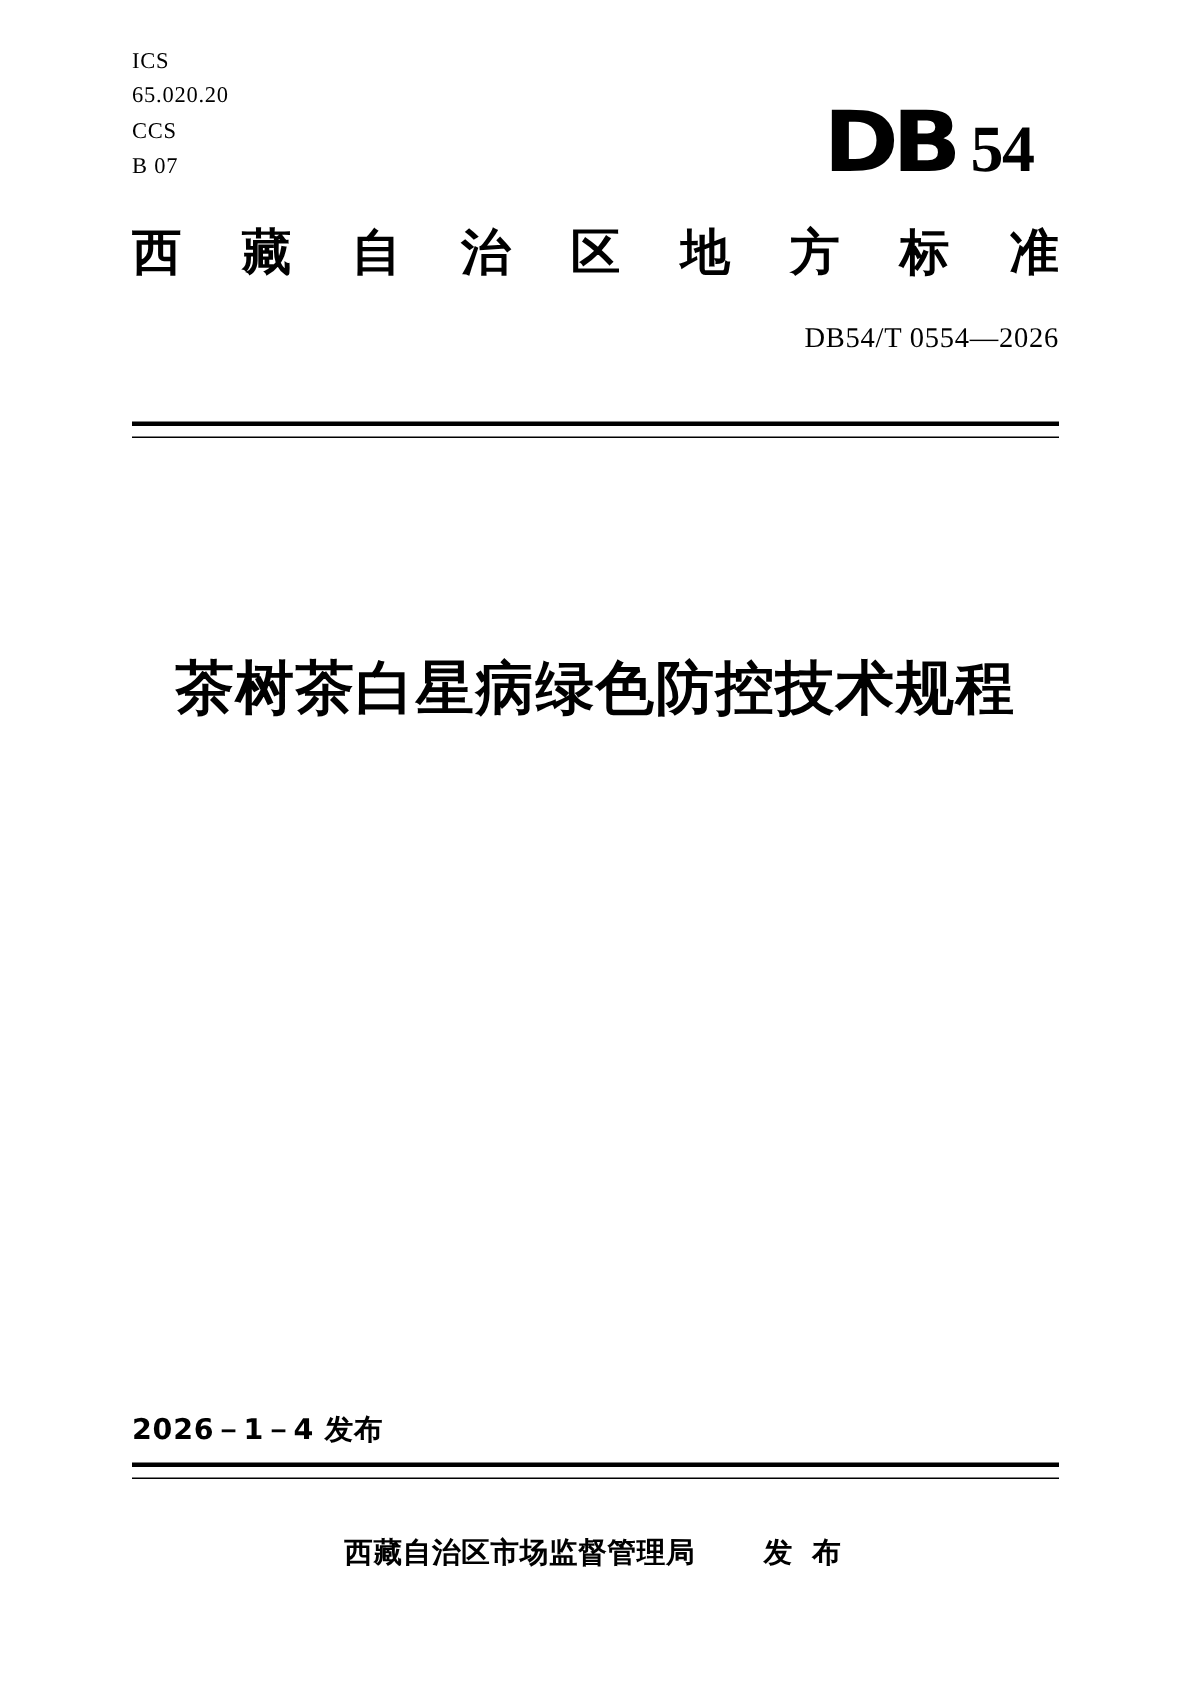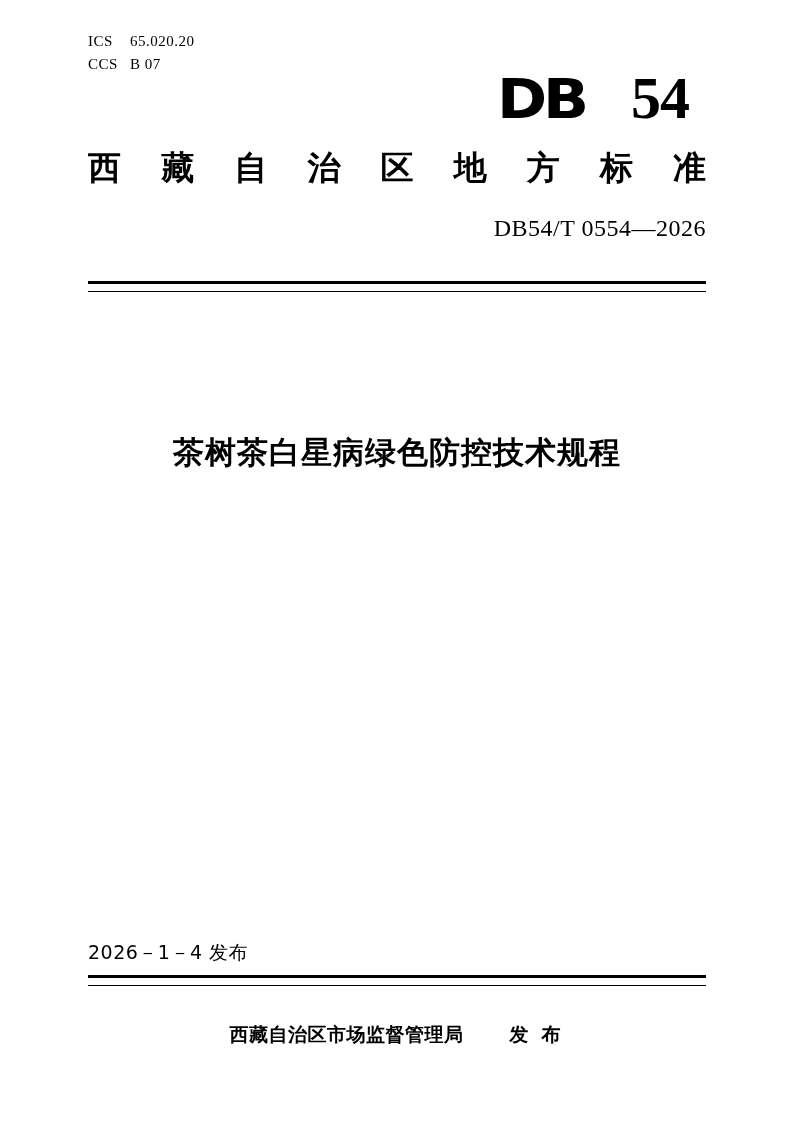--- a/index.html
+++ b/index.html
@@ -27,53 +27,53 @@
     position: absolute;
     left: 88px;
     top: 30px;
     font-size: 15px;
     line-height: 1.55;
     letter-spacing: 0.5px;
   }
   .codes .row {
     display: flex;
     white-space: pre;
+    flex-direction: column;
   }
   .codes .label {
     display: inline-block;
     min-width: 42px;
   }
 
   
   .emblem {
     position: absolute;
     right: 105px;
     top: 68px;
     font-family: "DejaVu Sans", sans-serif;
     font-weight: 700;
     font-size: 58px;
     letter-spacing: -1px;
     line-height: 1;
     display: flex;
     align-items: baseline;
-    gap: 48px;
   }
   .emblem .db {
     font-family: "DejaVu Sans", sans-serif;
     font-weight: 700;
     font-size: 56px;
     letter-spacing: -4px;
     transform: scaleX(1.08);
     transform-origin: left bottom;
   }
   .emblem .num {
     font-family: "Liberation Serif", serif;
     font-weight: 700;
-    font-size: 60px;
-    margin-left: 5px;
+    font-size: 44px;
+    margin-left: 17px;
     letter-spacing: -1px;
   }
 
   
   .org-line {
     position: absolute;
     left: 88px;
     right: 88px;
     top: 148px;
     text-align: justify;
@@ -88,21 +88,21 @@
   }
   .org-line .spread span {
     display: inline-block;
   }
 
   
   .std-no {
     position: absolute;
     right: 88px;
     top: 215px;
-    font-size: 24px;
+    font-size: 19px;
     letter-spacing: 0.5px;
     font-family: "Liberation Serif", serif;
   }
 
   
   .rule-thick {
     position: absolute;
     left: 88px;
     right: 88px;
     top: 281px;
@@ -120,34 +120,34 @@
 
   
   .doc-title {
     position: absolute;
     left: 0;
     right: 0;
     top: 432px;
     text-align: center;
     font-family: Liberation Sans, sans-serif;
     font-weight: 700;
-    font-size: 31px;
+    font-size: 39px;
     letter-spacing: 1px;
   }
 
   
   .date-row {
     position: absolute;
     left: 88px;
     right: 88px;
     top: 940px;
     display: flex;
     justify-content: space-between;
     font-family: "DejaVu Sans", sans-serif;
-    font-weight: 400;
+    font-weight: 700;
     font-size: 19px;
     letter-spacing: 0.5px;
     gap: 31px;
   }
 
   .rule-bottom-thick {
     position: absolute;
     left: 88px;
     right: 88px;
     top: 975px;

